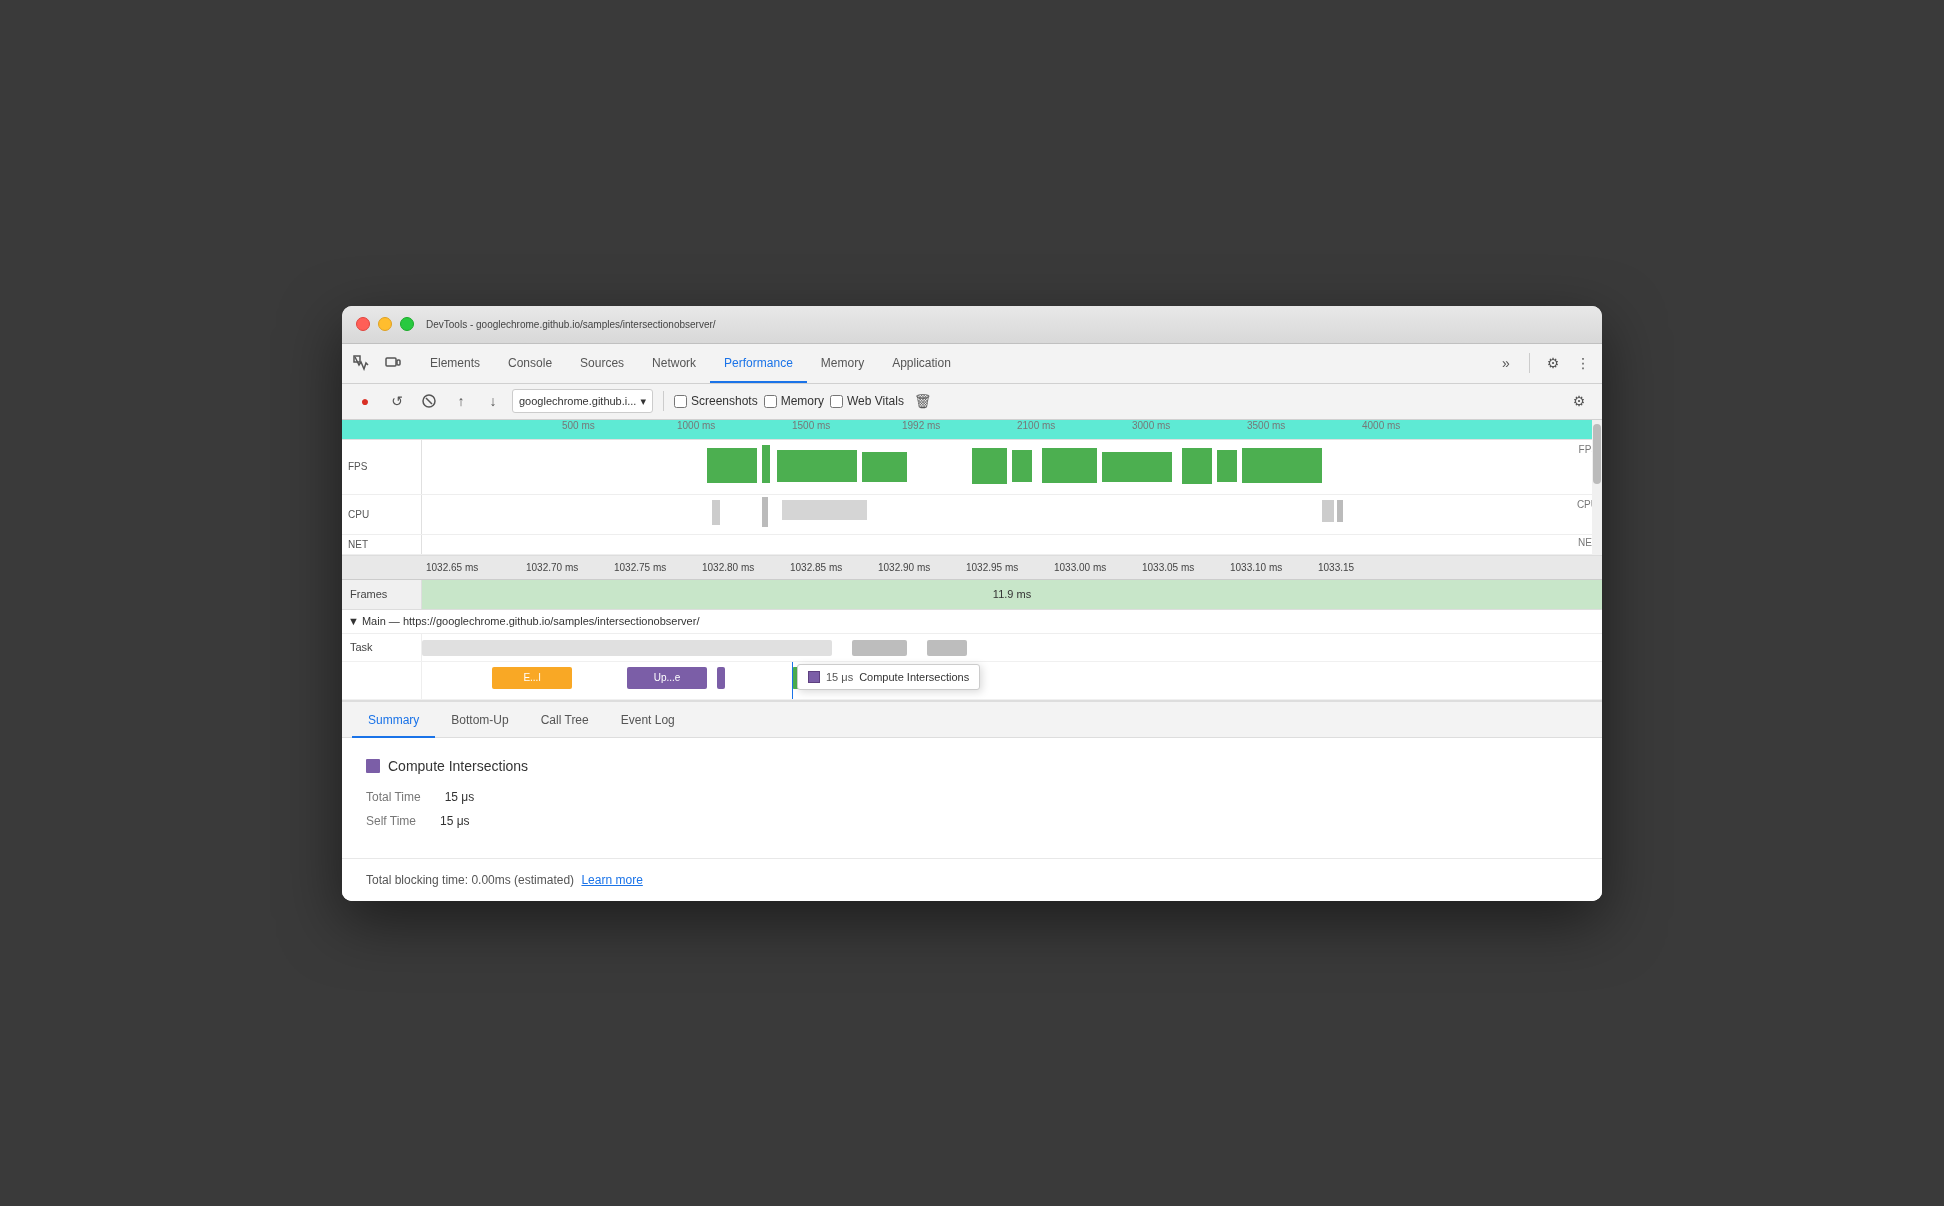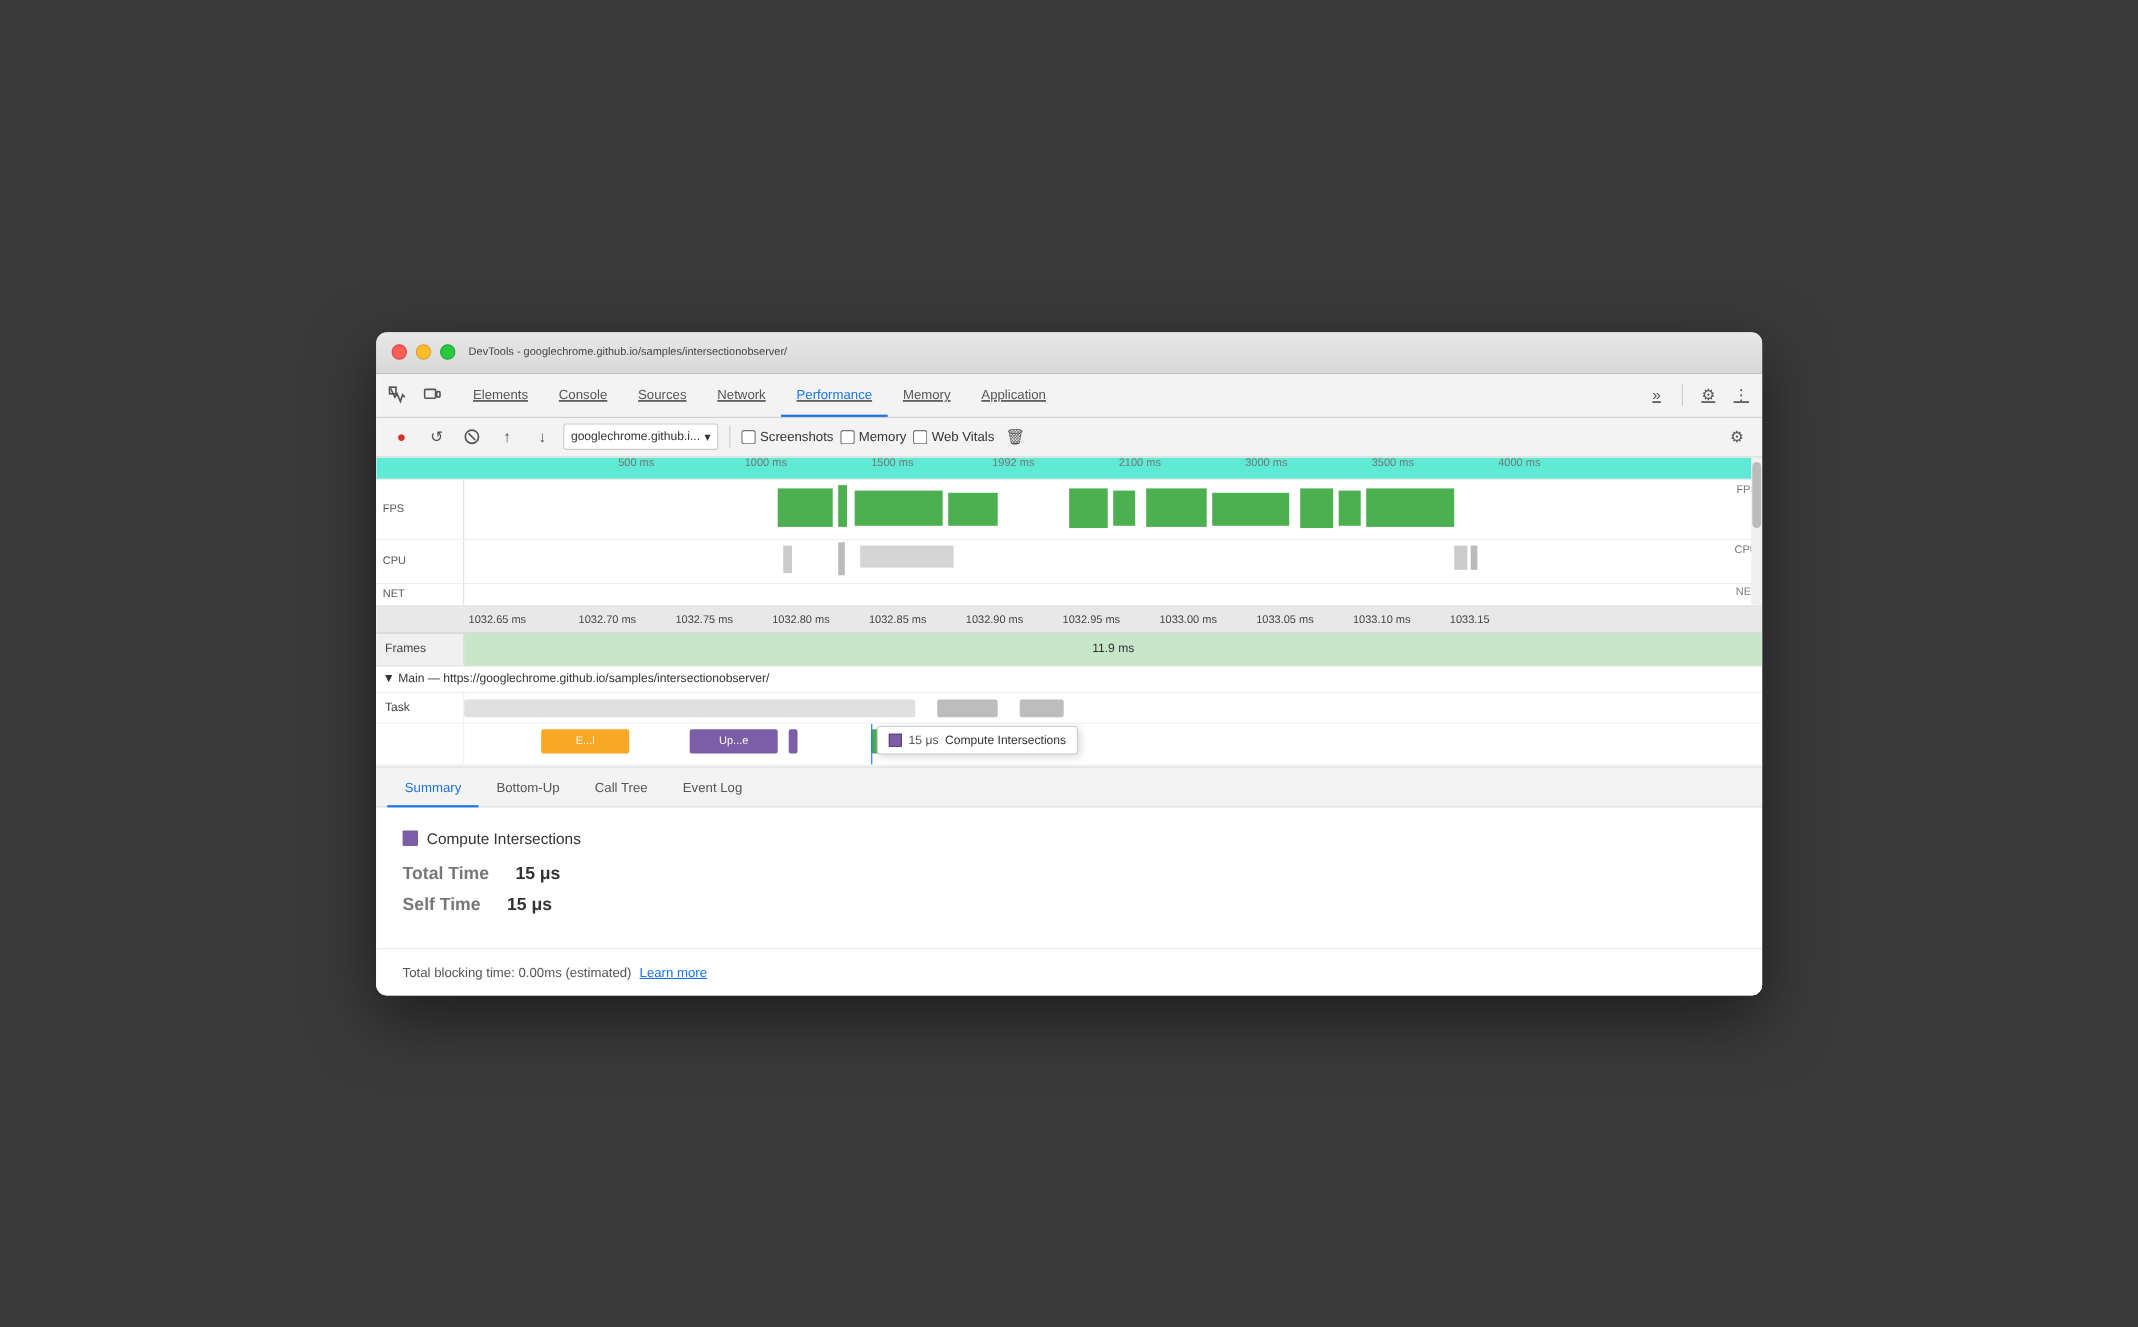--- a/index.html
+++ b/index.html
@@ -51,21 +51,20 @@
       flex-direction: column;
     }
     
     .tab-bar {
       display: flex;
       align-items: center;
       background: #f3f3f3;
       border-bottom: 1px solid #d0d0d0;
       height: 40px;
       padding: 0 8px;
-      text-decoration: underline;
     }
     .tab-bar-icons {
       display: flex;
       align-items: center;
       gap: 10px;
       margin-right: 12px;
     }
     .icon-btn {
       width: 22px;
       height: 22px;
@@ -408,24 +407,23 @@
     }
     .summary-color-box {
       width: 14px;
       height: 14px;
       background: #7b5ea7;
       border-radius: 1px;
     }
     .summary-stat {
       display: flex;
       gap: 24px;
-      font-size: 16px;
+      font-size: 12px;
       color: #555;
       margin-bottom: 10px;
-      font-weight: bold;
     }
     .stat-label { color: #777; }
     .stat-value { color: #333; }
     .total-blocking {
       padding: 14px 24px;
       border-top: 1px solid #e8e8e8;
       font-size: 12px;
       color: #555;
     }
     .learn-more {

